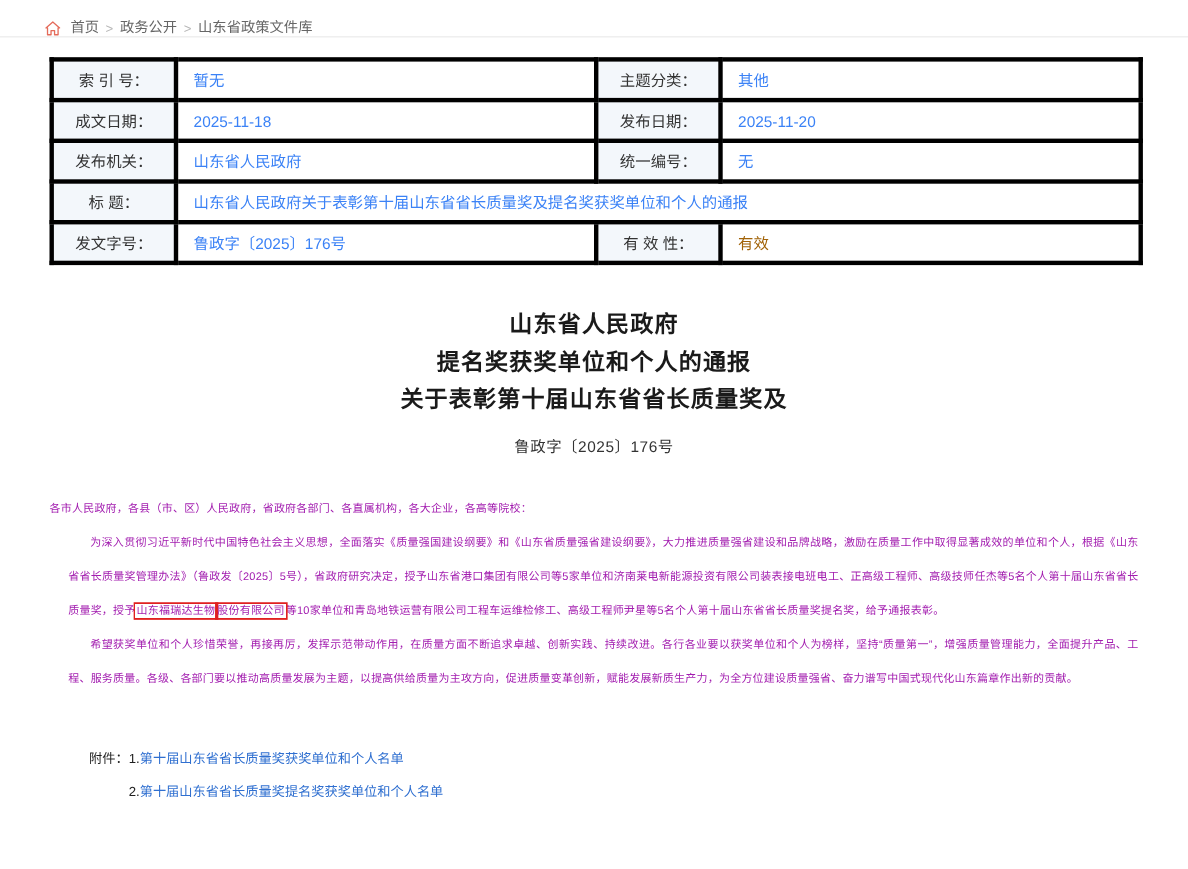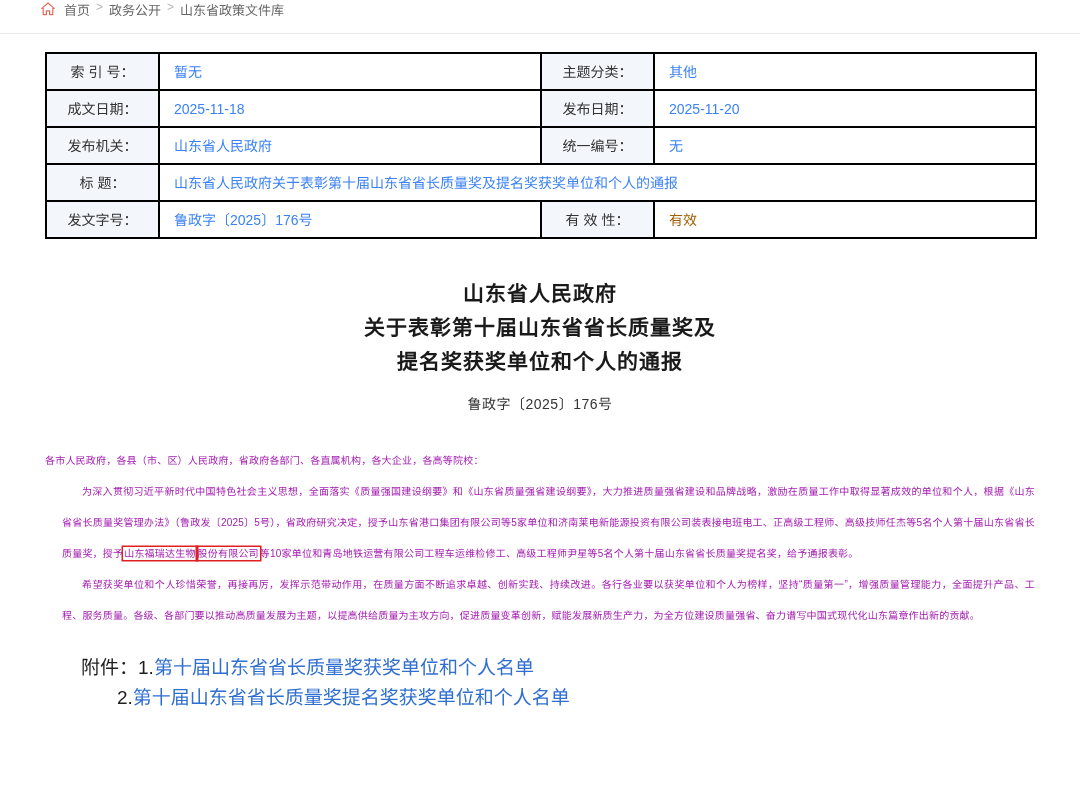--- a/index.html
+++ b/index.html
@@ -13,21 +13,21 @@
     font-family: "Liberation Sans", sans-serif;
     color: #222;
     position: relative;
     overflow: hidden;
   }
 
   
   .breadcrumb-bar {
     height: 34px;
     display: flex;
-    align-items: flex-start;
+    align-items: flex-end;
     padding: 0 0 0 40px;
     font-size: 13px;
     color: #666;
     border-bottom: 1px solid #e9e9e9;
     box-sizing: border-box;
   }
   .home-icon {
     width: 16px;
     height: 16px;
     margin-right: 8px;
@@ -54,21 +54,21 @@
     padding: 18px 45px 0 45px;
     box-sizing: border-box;
   }
   table.info {
     width: 990px;
     border-collapse: collapse;
     table-layout: fixed;
     font-size: 14px;
   }
   table.info td {
-    border: 2px solid #000000;
+    border: 4px solid #000000;
     height: 37px;
     padding: 0 14px;
     box-sizing: border-box;
     vertical-align: middle;
     line-height: 18px;
   }
   td.label {
     background: #f3f7fb;
     color: #333;
     width: 113px;
@@ -125,23 +125,23 @@
   }
   .hl {
     position: relative;
     display: inline;
     box-shadow: 0 0 0 1.5px #e02020;
     padding: 1px 1px;
   }
 
   
   .attachments {
-    margin-top: 22px;
+    margin-top: 42px;
     padding-left: 36px;
-    font-size: 19px;
+    font-size: 12px;
     line-height: 30px;
     color: #1f1f1f;
   }
   .attachments .att-row {
     white-space: nowrap;
   }
   .att-link {
     color: #2f6fd0;
     text-decoration: none;
   }
@@ -201,22 +201,22 @@
         <td class="label">发文字号：</td>
         <td class="value">鲁政字〔2025〕176号</td>
         <td class="label">有 效 性：</td>
         <td class="value val-red">有效</td>
       </tr>
     </tbody>
   </table>
 
   <div class="title-block">
     <div class="t-line">山东省人民政府</div>
+    <div class="t-line">提名奖获奖单位和个人的通报</div>
     <div class="t-line">关于表彰第十届山东省省长质量奖及</div>
-    <div class="t-line">提名奖获奖单位和个人的通报</div>
   </div>
   <div class="doc-number">鲁政字〔2025〕176号</div>
 
   <div class="body-text">
     <p>各市人民政府，各县（市、区）人民政府，省政府各部门、各直属机构，各大企业，各高等院校：</p>
     <p class="indent"><span>为深入贯彻习近平新时代中国特色社会主义思想，全面落实《质量强国建设纲要》和《山东省质量强省建设纲要》，大力推进质量强省建设和品牌战略，激励在质量工作中取得显著成效的单位和个人，根据《山东省省长质量奖管理办法》（鲁政发〔2025〕5号），省政府研究决定，授予山东省港口集团有限公司等5家单位和济南莱电新能源投资有限公司装表接电班电工、正高级工程师、高级技师任杰等5名个人第十届山东省省长质量奖，授予</span><span class="hl">山东福瑞达生物</span><span class="hl">股份有限公司</span><span>等10家单位和青岛地铁运营有限公司工程车运维检修工、高级工程师尹星等5名个人第十届山东省省长质量奖提名奖，给予通报表彰。</span></p>
     <p class="indent">希望获奖单位和个人珍惜荣誉，再接再厉，发挥示范带动作用，在质量方面不断追求卓越、创新实践、持续改进。各行各业要以获奖单位和个人为榜样，坚持“质量第一”，增强质量管理能力，全面提升产品、工程、服务质量。各级、各部门要以推动高质量发展为主题，以提高供给质量为主攻方向，促进质量变革创新，赋能发展新质生产力，为全方位建设质量强省、奋力谱写中国式现代化山东篇章作出新的贡献。</p>
   </div>
 
   <div class="attachments">

